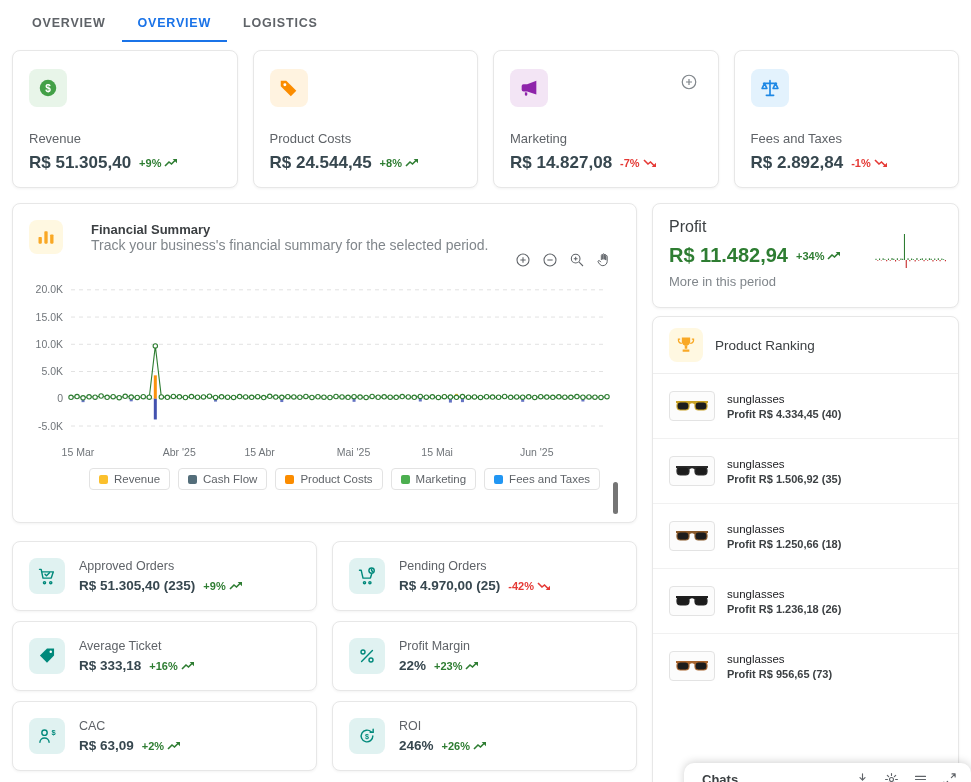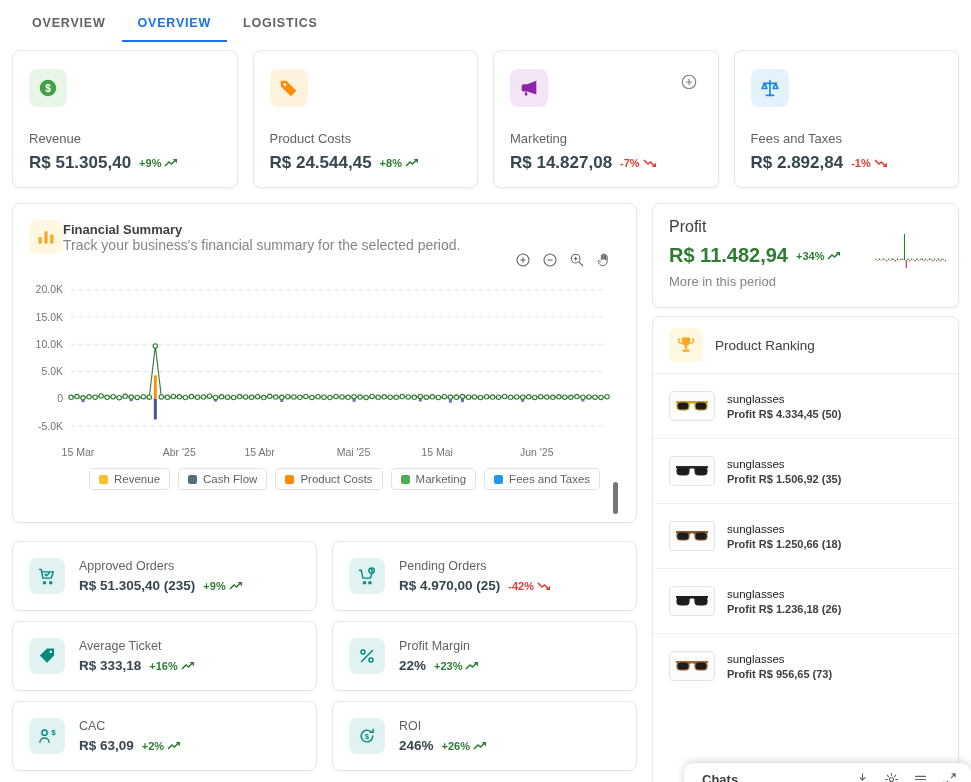--- a/index.html
+++ b/index.html
@@ -19,21 +19,21 @@
   .kpi-label{font-size:13px;color:#5f6368;margin-bottom:7px}
   .value-row{display:flex;align-items:center;gap:8px}
   .kpi-value{font-size:17px;font-weight:bold;color:#37474f}
   .delta{font-size:11px;font-weight:bold;display:flex;align-items:center;gap:3px;white-space:nowrap}
   .delta.up{color:#2e7d32}.delta.down{color:#e53935}
   .add-btn{position:absolute;top:22px;right:20px;cursor:pointer;line-height:0}
   .main{display:grid;grid-template-columns:625px 1fr;gap:15px;align-items:start}
   .left{display:flex;flex-direction:column;gap:18px}
   
   .chart-card{height:320px;position:relative;overflow:hidden}
-  .chart-header{display:flex;gap:0;padding:16px 16px 0}
+  .chart-header{display:flex;gap:28px;padding:16px 16px 0}
   .sq-icon{width:34px;height:34px;border-radius:8px;display:flex;align-items:center;justify-content:center;flex:0 0 auto}
   .bg-yellow{background:#fff8e1}.bg-green{background:#e8f5e9}.bg-orange{background:#fff3e0}
   .bg-purple{background:#f3e5f5}.bg-blue{background:#e3f2fd}
   .chart-title{font-size:13px;font-weight:bold;color:#3c4043;padding-top:2px}
   .chart-sub{font-size:14px;color:#80868b;}
   .chart-tools{display:flex;gap:11px;justify-content:flex-end;padding:0 24px 0 0;margin-top:-2px}
   .tool{cursor:pointer;line-height:0}
   .chart-svg{display:block;margin:2px 0 0 8px}
   .legend-row{display:flex;gap:8px;padding:2px 16px 0 76px}
   .legend-btn{display:flex;align-items:center;gap:6px;border:1px solid #e3e3e3;border-radius:4px;
@@ -586,21 +586,21 @@
               <span class="rank-img">
                 <svg width="34" height="14" viewBox="0 0 34 14">
                   <path d="M1 3h32" stroke="#c9a227" stroke-width="2"></path>
                   <rect x="2" y="3" width="12" height="8" rx="3.5" fill="#1c1c1c" stroke="#c9a227" stroke-width="1.2"></rect>
                   <rect x="20" y="3" width="12" height="8" rx="3.5" fill="#1c1c1c" stroke="#c9a227" stroke-width="1.2"></rect>
                   <path d="M14 5q3-3 6 0" fill="none" stroke="#c9a227" stroke-width="1.4"></path>
                 </svg>
               </span>
               <span class="rank-txt">
                 <span class="rank-name">sunglasses</span>
-                <span class="rank-profit">Profit R$ 4.334,45 (50)</span>
+                <span class="rank-profit">Profit R$ 4.334,45 (40)</span>
               </span>
             </div>
             <div class="rank-item">
               <span class="rank-img">
                 <svg width="34" height="14" viewBox="0 0 34 14">
                   <path d="M1 3h32" stroke="#2b2b2b" stroke-width="2"></path>
                   <rect x="2" y="3" width="12" height="8" rx="3.5" fill="#1c1c1c" stroke="#2b2b2b" stroke-width="1.2"></rect>
                   <rect x="20" y="3" width="12" height="8" rx="3.5" fill="#1c1c1c" stroke="#2b2b2b" stroke-width="1.2"></rect>
                   <path d="M14 5q3-3 6 0" fill="none" stroke="#2b2b2b" stroke-width="1.4"></path>
                 </svg>

